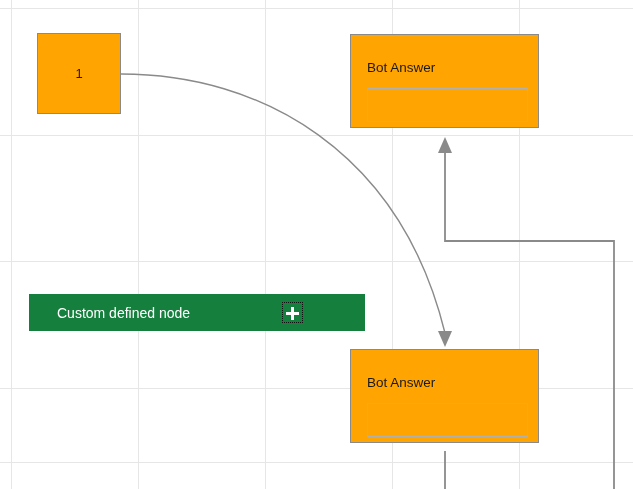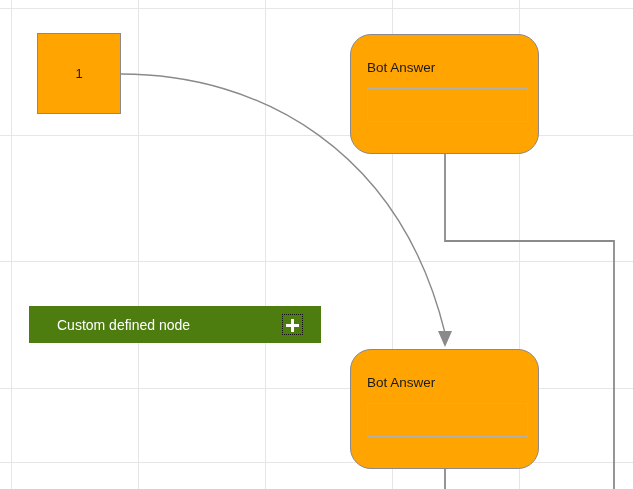--- a/index.html
+++ b/index.html
@@ -55,23 +55,22 @@
   }
   .node-simple .node-number {
     font-size: 13px;
     color: #1a1a1a;
     line-height: 1;
   }
 
   .node-bot {
     left: 350px;
     width: 189px;
-    height: 120px;
+    height: 94px;
     padding: 0;
-    border-radius: 21px;
   }
   .node-bot-1 { top: 34px; }
   .node-bot-2 { top: 349px; }
 
   .node-bot .node-title {
     position: absolute;
     left: 16px;
     top: 26px;
     font-size: 13.5px;
     color: #1a1a1a;
@@ -87,26 +86,25 @@
     box-sizing: border-box;
     border: 1px solid #b0b0b0;
     background: transparent;
   }
 
   
   .custom-node-bar {
     position: absolute;
     left: 29px;
     top: 294px;
-    width: 292px;
+    width: 336px;
     height: 37px;
-    background: #4d7c0f;
+    background: #15803d;
     display: flex;
     align-items: center;
-    margin-top: 12px;
   }
   .custom-node-bar .custom-node-label {
     position: absolute;
     left: 28px;
     font-size: 14px;
     color: #ffffff;
     line-height: 1;
     white-space: nowrap;
   }
   .custom-node-bar .add-icon-box {

